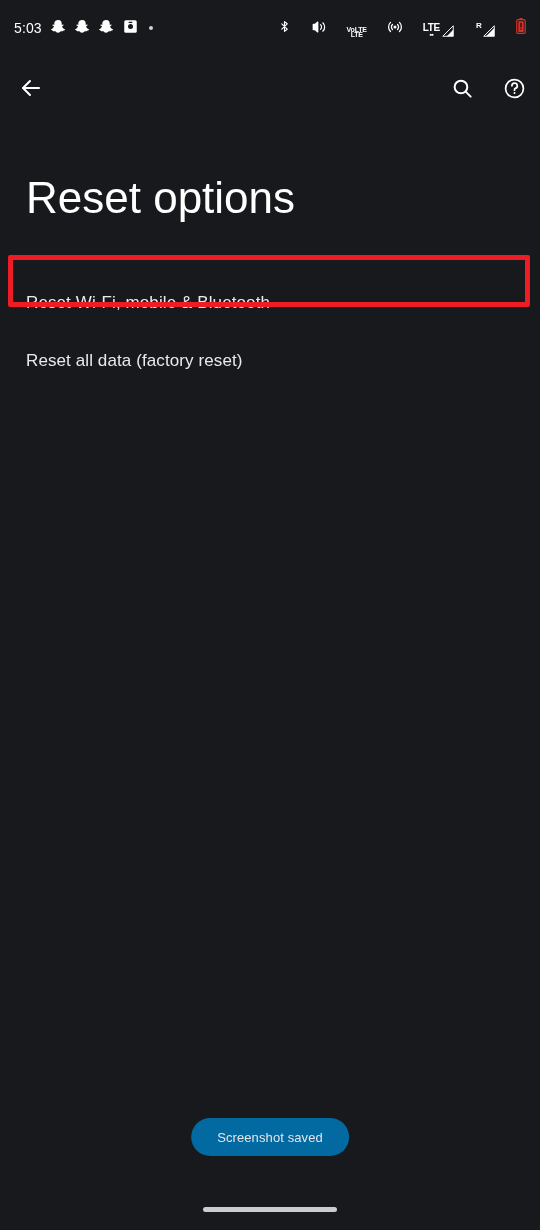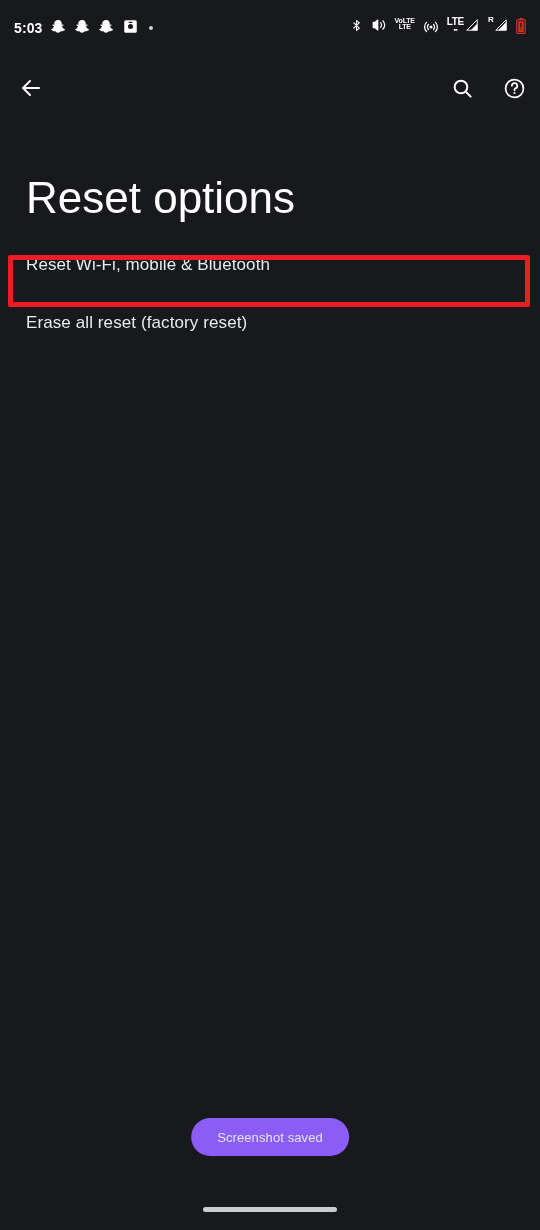--- a/index.html
+++ b/index.html
@@ -28,29 +28,29 @@
     justify-content: space-between;
     padding: 0 14px 0 14px;
   }
   .status-left {
     display: flex;
     align-items: center;
     gap: 9px;
   }
   .status-clock {
     font-size: 14px;
-    font-weight: 700;
+    font-weight: 400;
     letter-spacing: 0.1px;
     color: #ffffff;
     line-height: 1;
   }
   .status-right {
     display: flex;
-    align-items: flex-start;
-    gap: 8px;
+    align-items: flex-end;
+    gap: 20px;
   }
   .sb-icon { display: block; }
 
   .notif-dot {
     width: 4px; height: 4px;
     border-radius: 50%;
     background: #cfd2d6;
     margin-left: 2px;
   }
 
@@ -126,21 +126,21 @@
   
   .list {
     position: absolute;
     top: 255px;
     left: 0;
     width: 540px;
   }
   .list-item {
     height: 58px;
     display: flex;
-    align-items: flex-start;
+    align-items: flex-end;
     padding-left: 26px;
     position: relative;
   }
   .list-item-label {
     font-size: 17px;
     font-weight: 400;
     color: #e8eaed;
     letter-spacing: 0.1px;
   }
 
@@ -157,21 +157,21 @@
   }
 
   
   .toast {
     position: absolute;
     left: 50%;
     transform: translateX(-50%);
     top: 1118px;
     height: 38px;
     padding: 0 26px;
-    background: #8b5cf6;
+    background: #0369a1;
     border-radius: 19px;
     display: flex;
     align-items: center;
     justify-content: center;
   }
   .toast-text {
     font-size: 13px;
     color: #e3e5e8;
     letter-spacing: 0.1px;
     white-space: nowrap;
@@ -324,21 +324,21 @@
 <div class="page-title">Reset options</div>
 
 <div class="list">
 
   <div class="list-item">
     <span class="list-item-label">Reset Wi-Fi, mobile &amp; Bluetooth</span>
   </div>
 
 
   <div class="list-item">
-    <span class="list-item-label">Erase all reset (factory reset)</span>
+    <span class="list-item-label">Reset all data (factory reset)</span>
   </div>
 
 </div>
 
 <div class="highlight-box"></div>
 
 <div class="toast">
   <span class="toast-text">Screenshot saved</span>
 </div>
 

